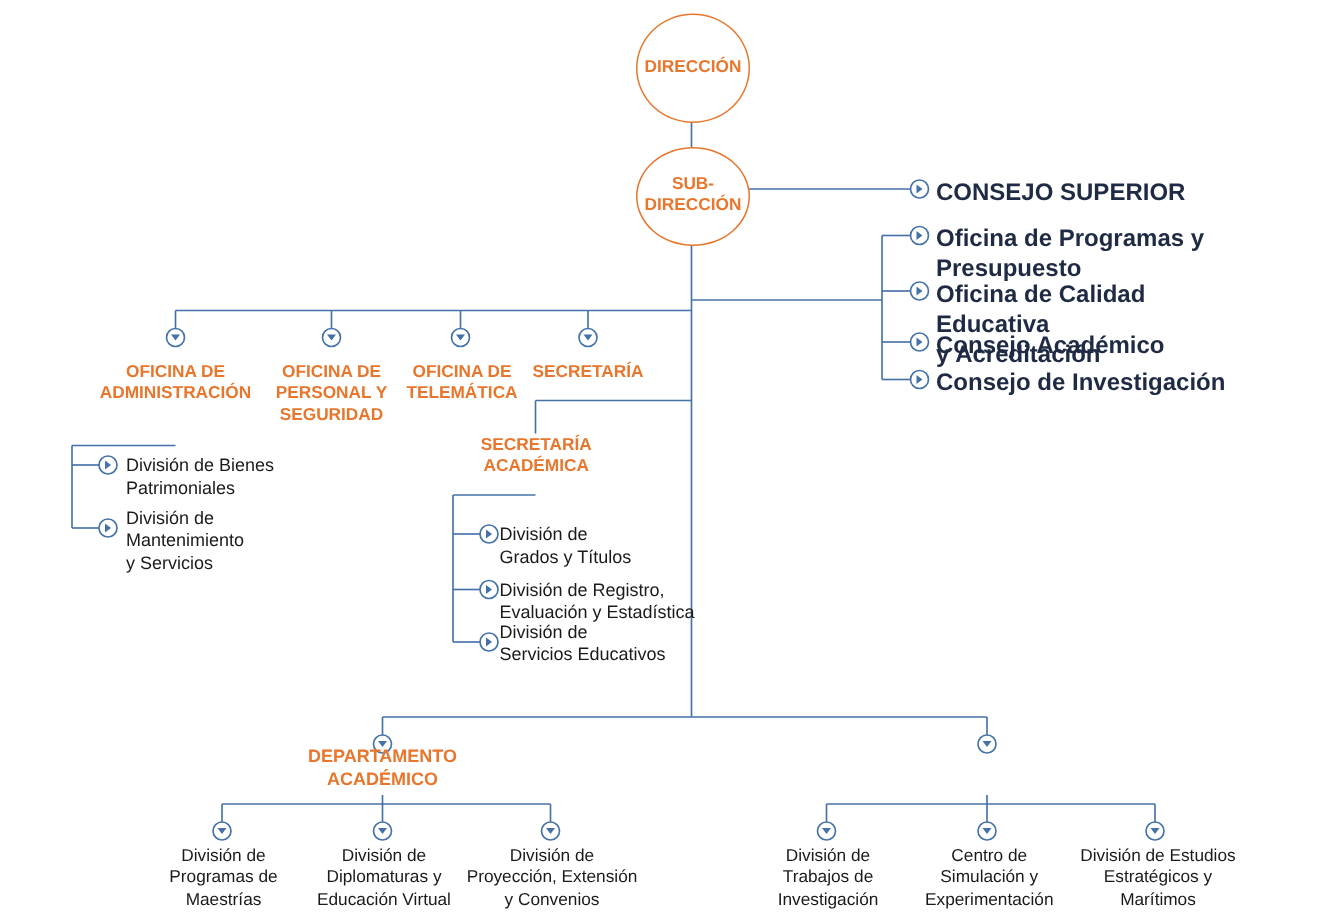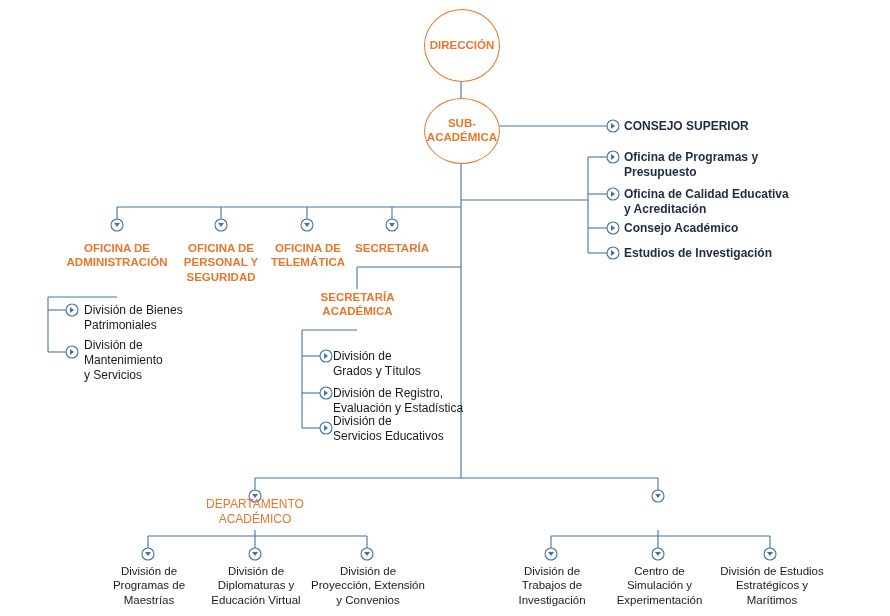--- a/index.html
+++ b/index.html
@@ -7,22 +7,22 @@
     width:890px;height:616px;background:#ffffff;
     font-family:"Liberation Sans", sans-serif;
     position:relative;overflow:hidden;
   }
   #org{position:absolute;left:0;top:0;width:890px;height:616px;padding-left:28px;}
   .lbl{
     position:absolute;text-align:center;line-height:1.25;
     white-space:pre-line;
   }
   .lbl-orange{color:#E8762C;font-weight:bold;font-size:11.5px;}
-  .lbl-orange-lg{color:#E8762C;font-weight:normal;font-size:12px;}
-  .lbl-dark{color:#1F2A44;font-weight:bold;font-size:12px;text-align:left;}
+  .lbl-orange-lg{color:#E8762C;font-weight:bold;font-size:12px;}
+  .lbl-dark{color:#1F2A44;font-weight:bold;font-size:16px;text-align:left;}
   .lbl-plain{color:#1A1A1A;font-weight:normal;font-size:12px;text-align:left;}
   .lbl-plain-c{color:#1A1A1A;font-weight:normal;font-size:11.5px;text-align:center;}
   .ellipse{
     position:absolute;border:1.6px solid #E8762C;border-radius:50%;
     background:#ffffff;display:flex;align-items:center;justify-content:center;
     color:#E8762C;font-weight:bold;font-size:11.5px;text-align:center;
     line-height:1.2;white-space:pre-line;
   }
 </style>
 </head>
@@ -136,29 +136,29 @@
       <circle class="mk" cx="658" cy="554" r="6"></circle>
         <path class="mkt" d="M655 552 l3 4 3 -4 z"></path>
       <circle class="mk" cx="770" cy="554" r="6"></circle>
         <path class="mkt" d="M767 552 l3 4 3 -4 z"></path>
     </g>
   </svg>
 
   <div class="ellipse" style="left:424px;top:9px;width:74px;height:71px;">DIRECCIÓN</div>
 
   <div class="ellipse" style="left:424px;top:98px;width:74px;height:64px;">SUB-
-ACADÉMICA</div>
+DIRECCIÓN</div>
 
   <div class="lbl lbl-dark" style="left:624px;top:119px;width:200px;">CONSEJO SUPERIOR</div>
   <div class="lbl lbl-dark" style="left:624px;top:150px;width:200px;">Oficina de Programas y
 Presupuesto</div>
   <div class="lbl lbl-dark" style="left:624px;top:187px;width:210px;">Oficina de Calidad Educativa
 y Acreditación</div>
   <div class="lbl lbl-dark" style="left:624px;top:221px;width:200px;">Consejo Académico</div>
-  <div class="lbl lbl-dark" style="left:624px;top:246px;width:200px;">Estudios de Investigación</div>
+  <div class="lbl lbl-dark" style="left:624px;top:246px;width:200px;">Consejo de Investigación</div>
 
   <div class="lbl lbl-orange" style="left:47px;top:241px;width:140px;">OFICINA DE
 ADMINISTRACIÓN</div>
   <div class="lbl lbl-orange" style="left:166px;top:241px;width:110px;">OFICINA DE
 PERSONAL Y
 SEGURIDAD</div>
   <div class="lbl lbl-orange" style="left:258px;top:241px;width:100px;">OFICINA DE
 TELEMÁTICA</div>
   <div class="lbl lbl-orange" style="left:342px;top:241px;width:100px;">SECRETARÍA</div>
 

